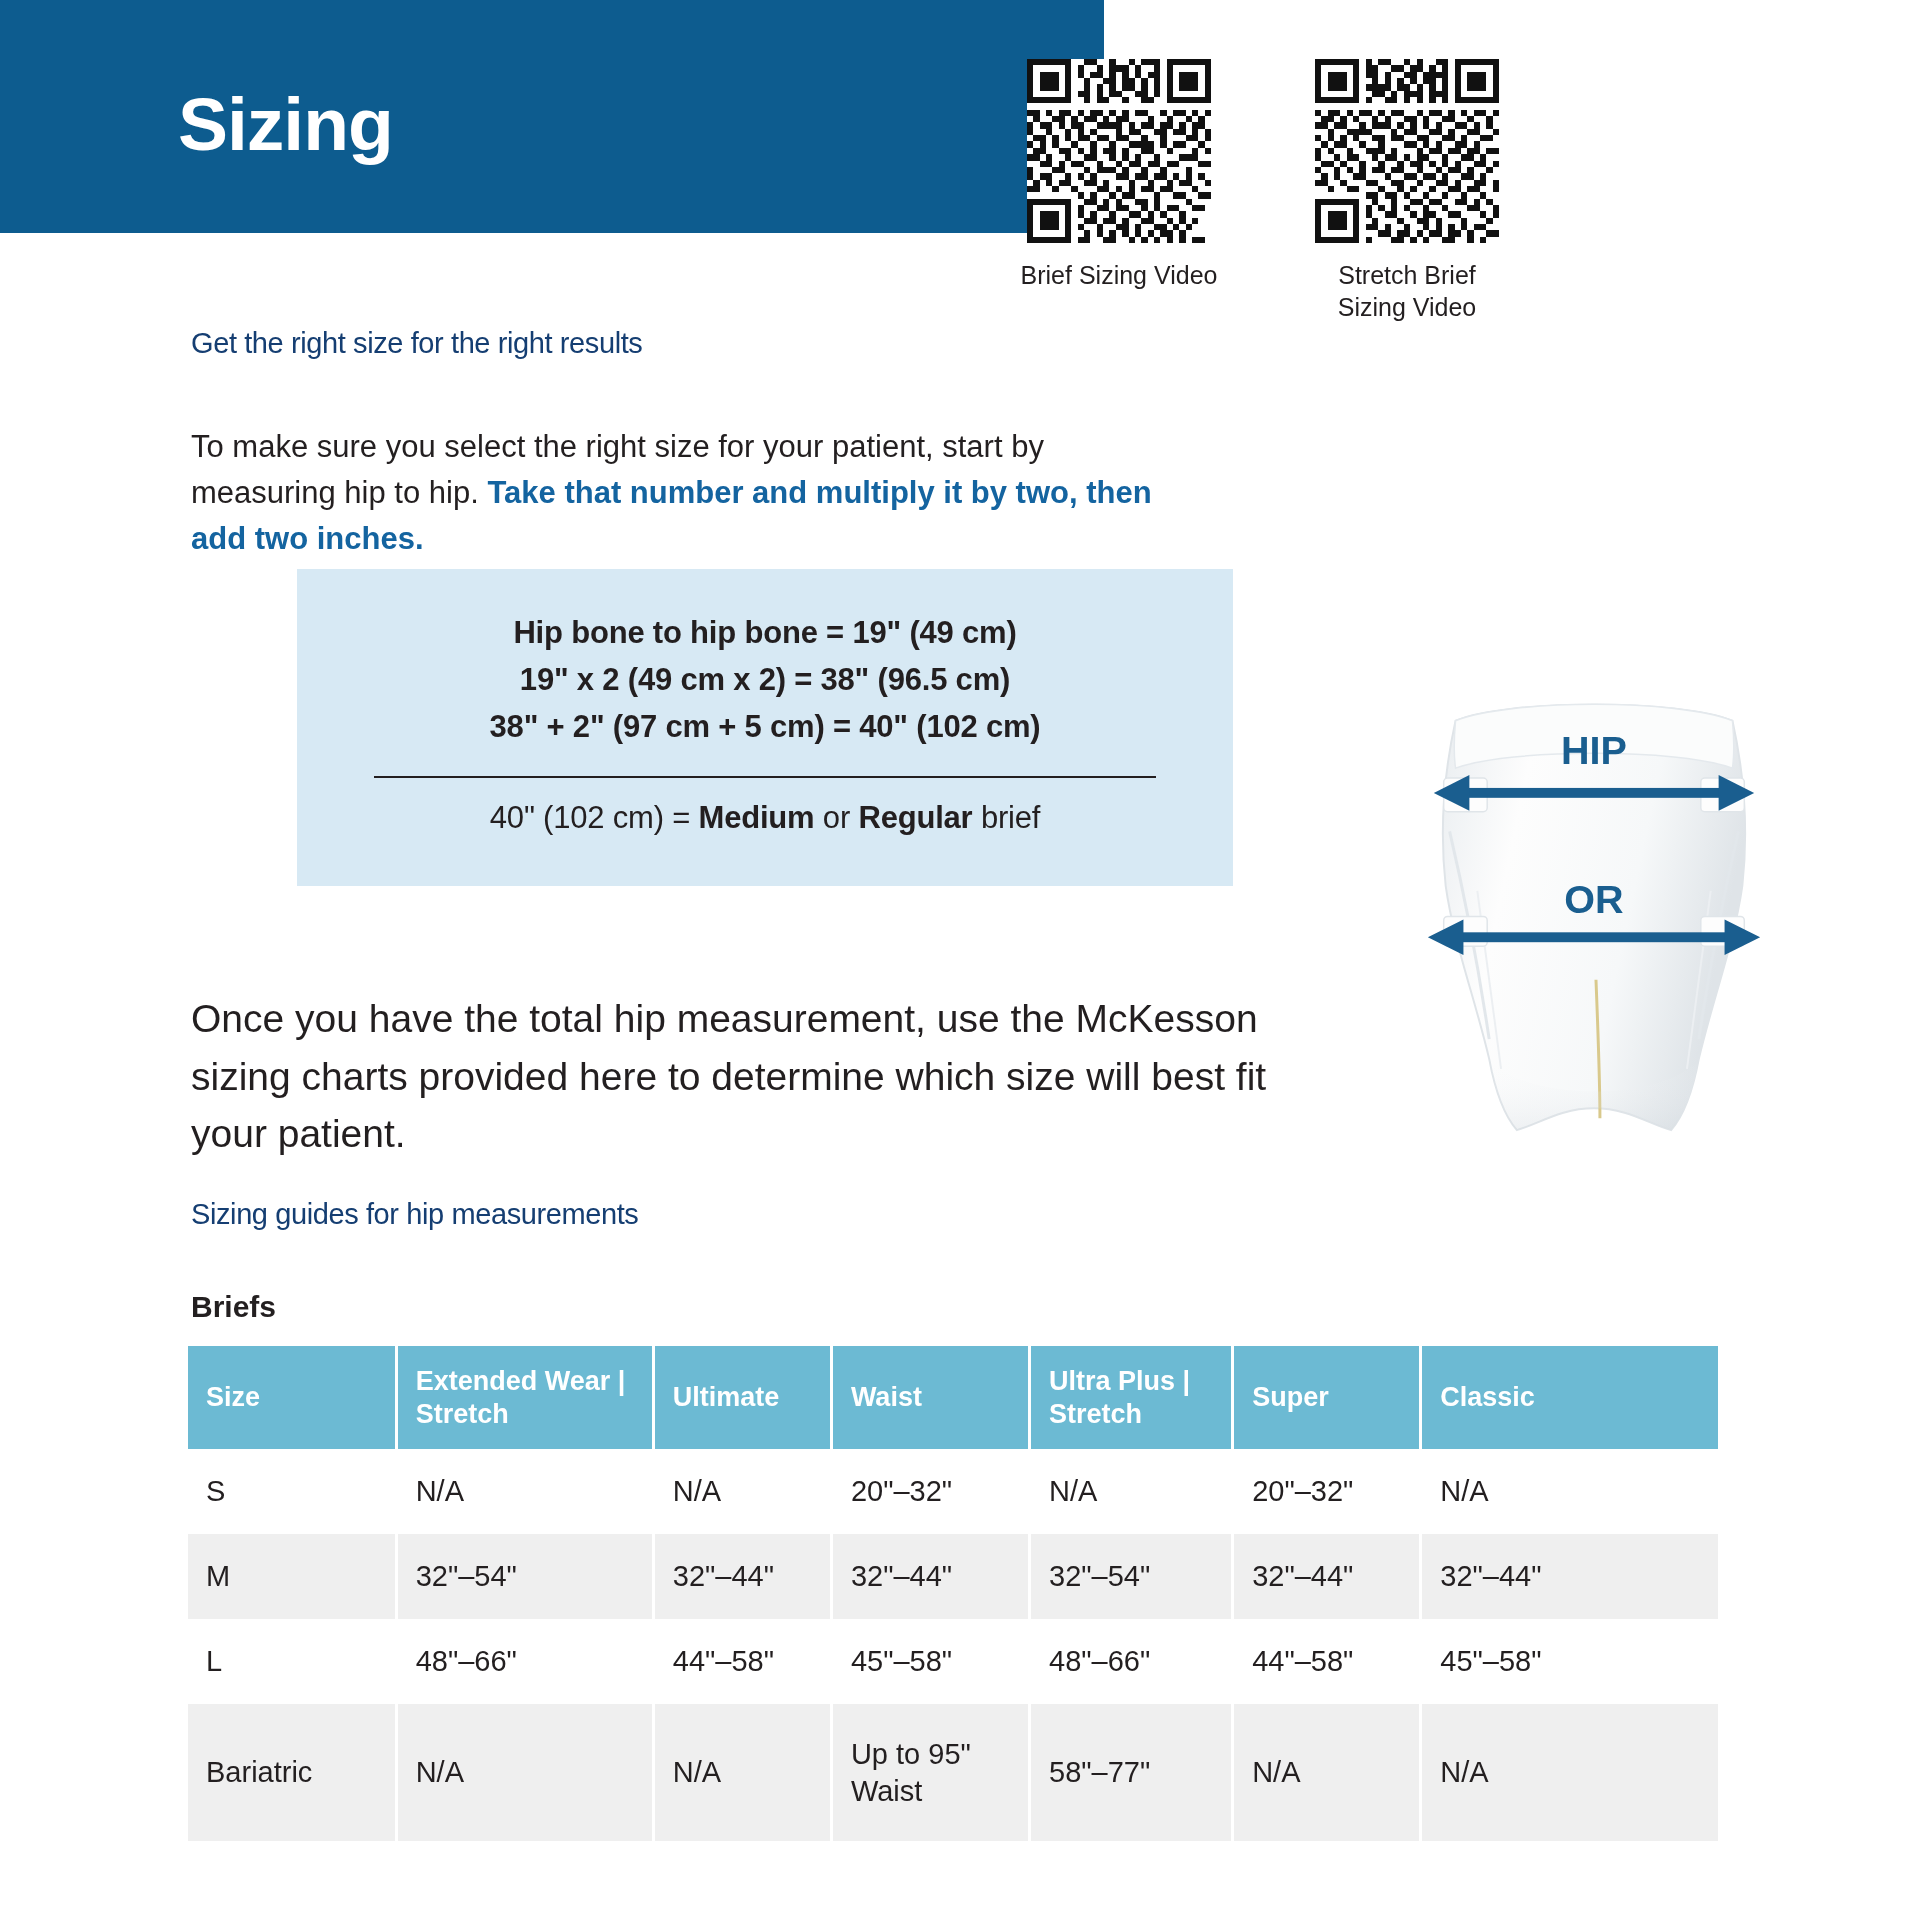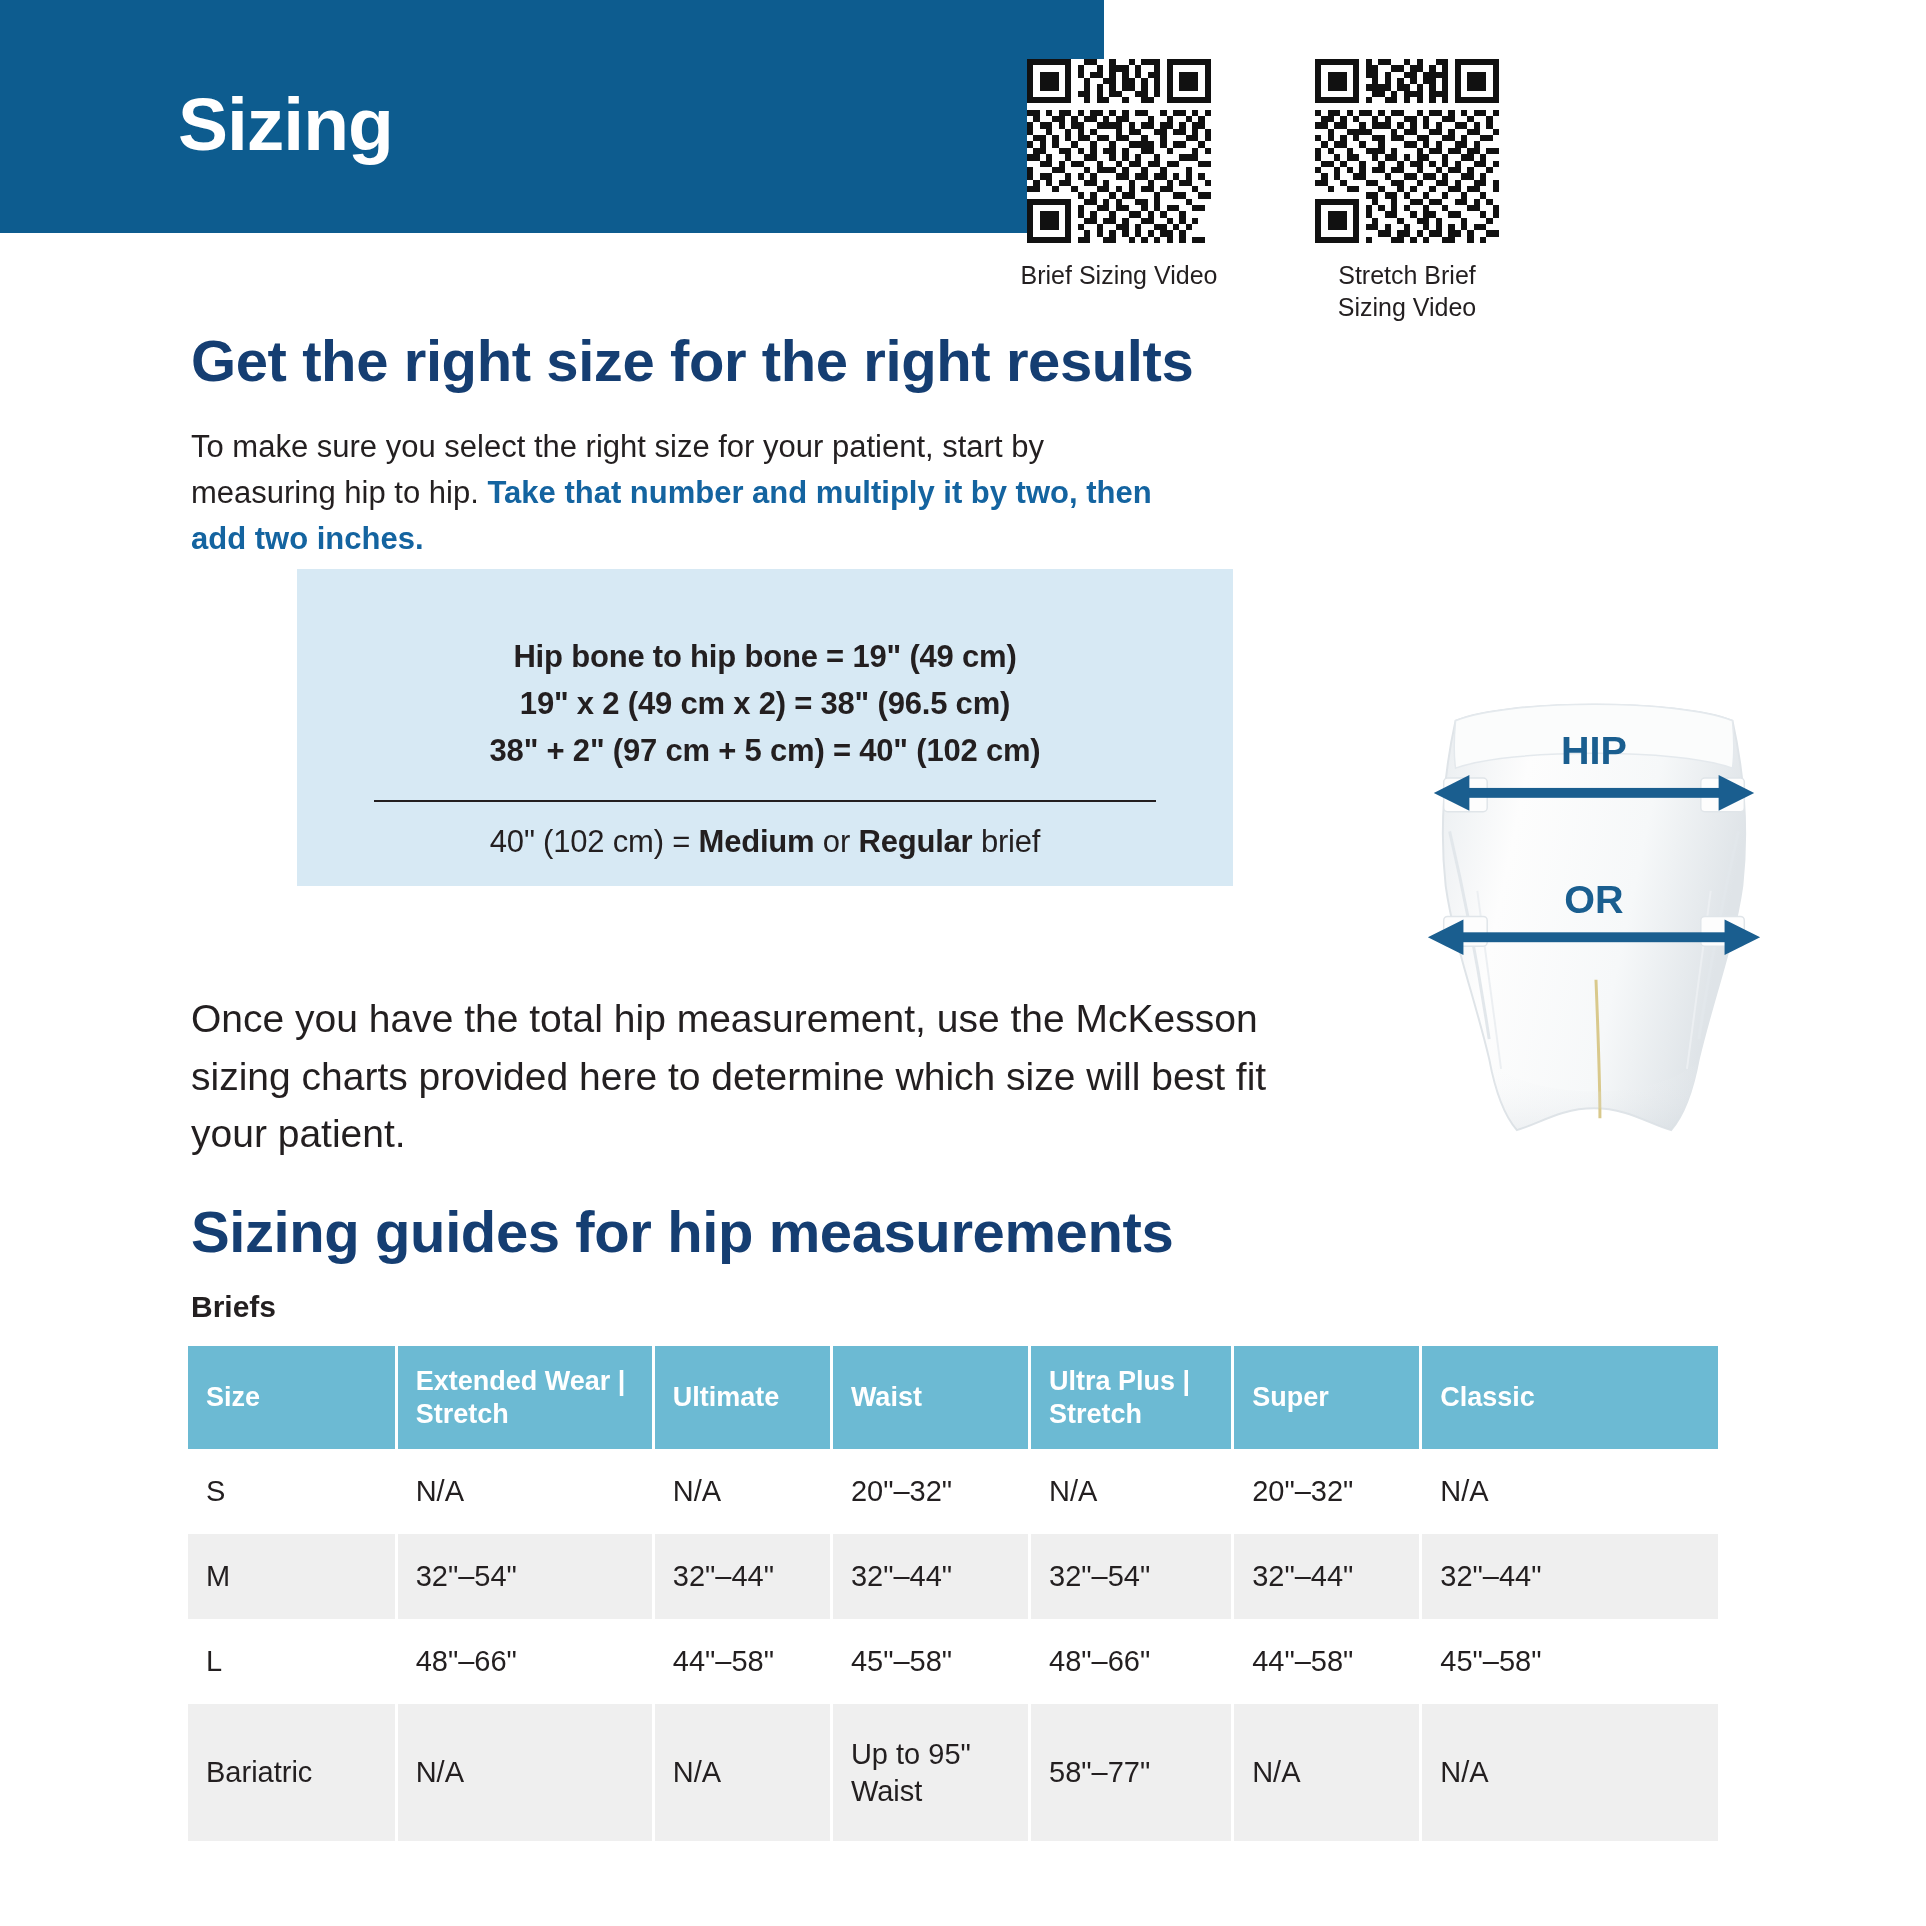--- a/index.html
+++ b/index.html
@@ -60,22 +60,22 @@
     margin-top: 16px;
     font-size: 25px;
     line-height: 1.28;
     color: #231f20;
   }
 
   
   .sec-heading {
     position: absolute;
     left: 191px;
-    font-size: 58px;
-    font-weight: 700;
+    font-size: 29px;
+    font-weight: 400;
     color: #153e72;
     letter-spacing: -0.4px;
   }
   #heading-main { top: 327px; }
 
   
   .intro {
     position: absolute;
     left: 191px;
     top: 424px;
@@ -91,21 +91,21 @@
 
   
   .calc-box {
     position: absolute;
     left: 297px;
     top: 569px;
     width: 936px;
     height: 317px;
     background: #d7e9f4;
     box-sizing: border-box;
-    padding-top: 64px;
+    padding-top: 40px;
   }
   .calc-line {
     text-align: center;
     font-size: 31px;
     font-weight: 700;
     color: #231f20;
     line-height: 1.52;
     letter-spacing: -0.2px;
   }
   .calc-rule {

